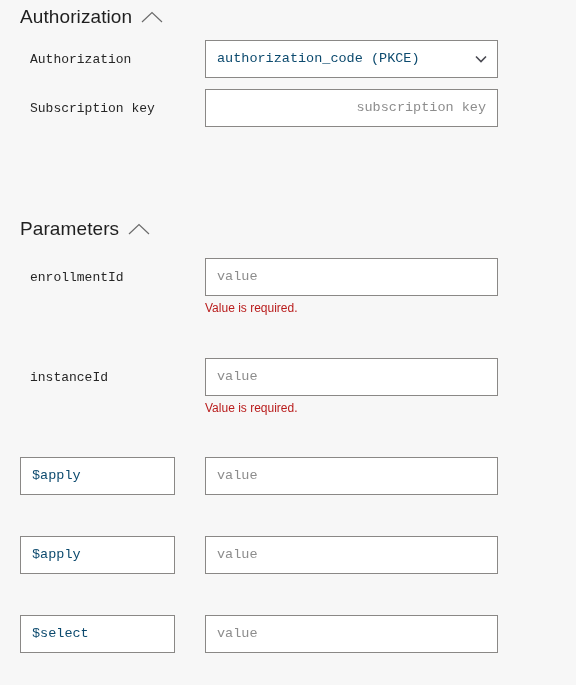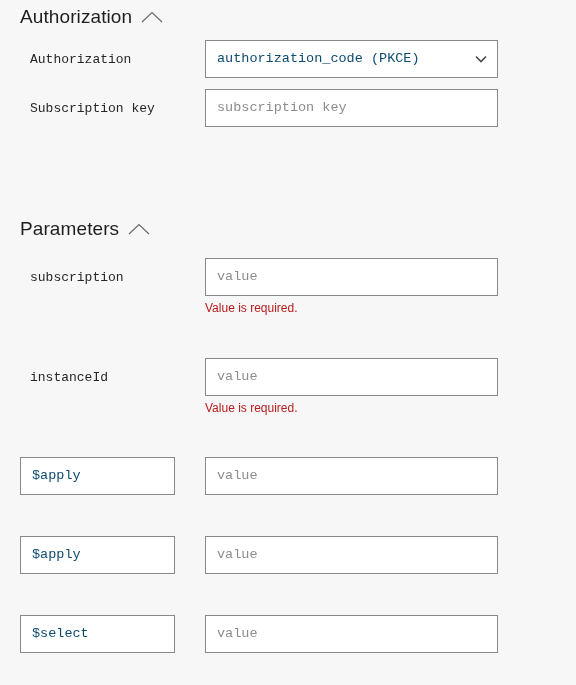--- a/index.html
+++ b/index.html
@@ -142,36 +142,36 @@
     <div class="ctl select-box">
       <span>authorization_code (PKCE)</span>
       <span class="select-chevron">
         <svg width="12" height="8" viewBox="0 0 12 8">
           <path d="M1 1.5 L6 6.5 L11 1.5" fill="none" stroke="#4a4a52" stroke-width="1.6"></path>
         </svg>
       </span>
     </div>
   </div>
 
-  <div class="field-row" style="top:89px;">
+  <div class="field-row" style="top:89px;text-align:right;">
     <span class="field-label">Subscription key</span>
     <div class="ctl value-box placeholder">subscription key</div>
   </div>
 
   <div class="section-head" style="top:218px;">
     <span class="title">Parameters</span>
     <span class="caret-up">
       <svg width="22" height="12" viewBox="0 0 22 12">
         <path d="M1 11 L11 1.5 L21 11" fill="none" stroke="#6b6b6b" stroke-width="1.2"></path>
       </svg>
     </span>
   </div>
 
   <div class="field-row" style="top:258px;">
-    <span class="field-label">subscription</span>
+    <span class="field-label">enrollmentId</span>
     <div class="ctl value-box placeholder">value</div>
   </div>
   <div class="error-msg" style="top:301px;">Value is required.</div>
 
   <div class="field-row" style="top:358px;padding-left:23px;">
     <span class="field-label">instanceId</span>
     <div class="ctl value-box placeholder">value</div>
   </div>
   <div class="error-msg" style="top:401px;">Value is required.</div>
 

